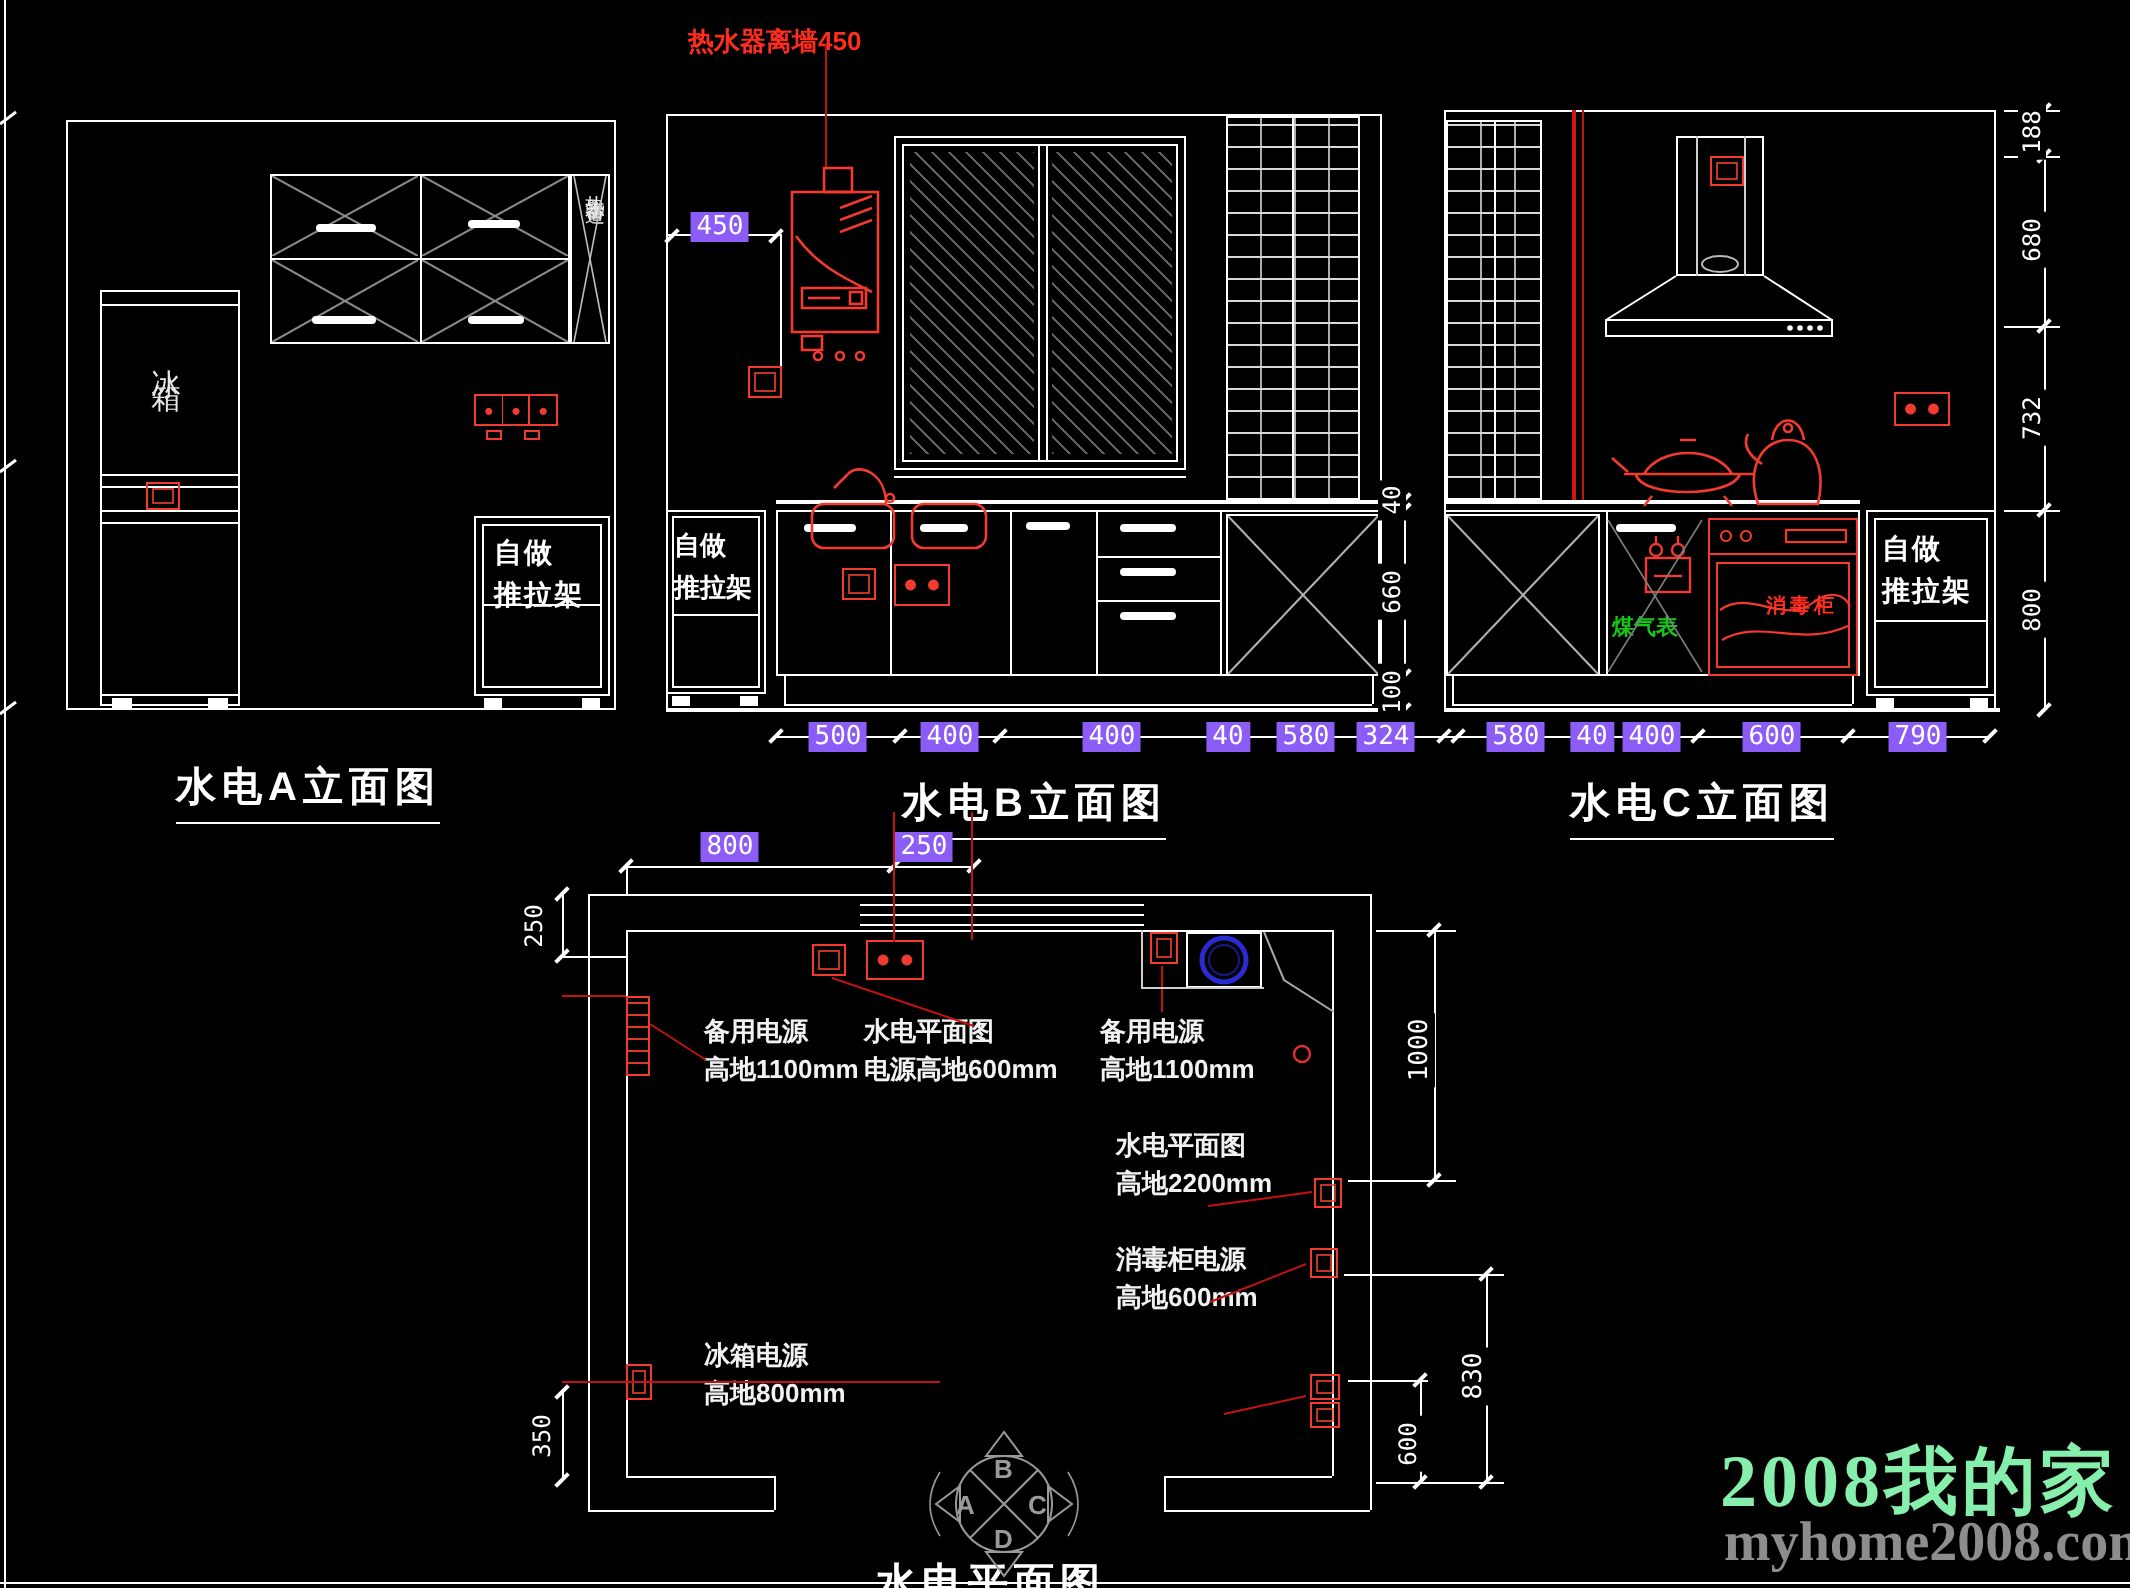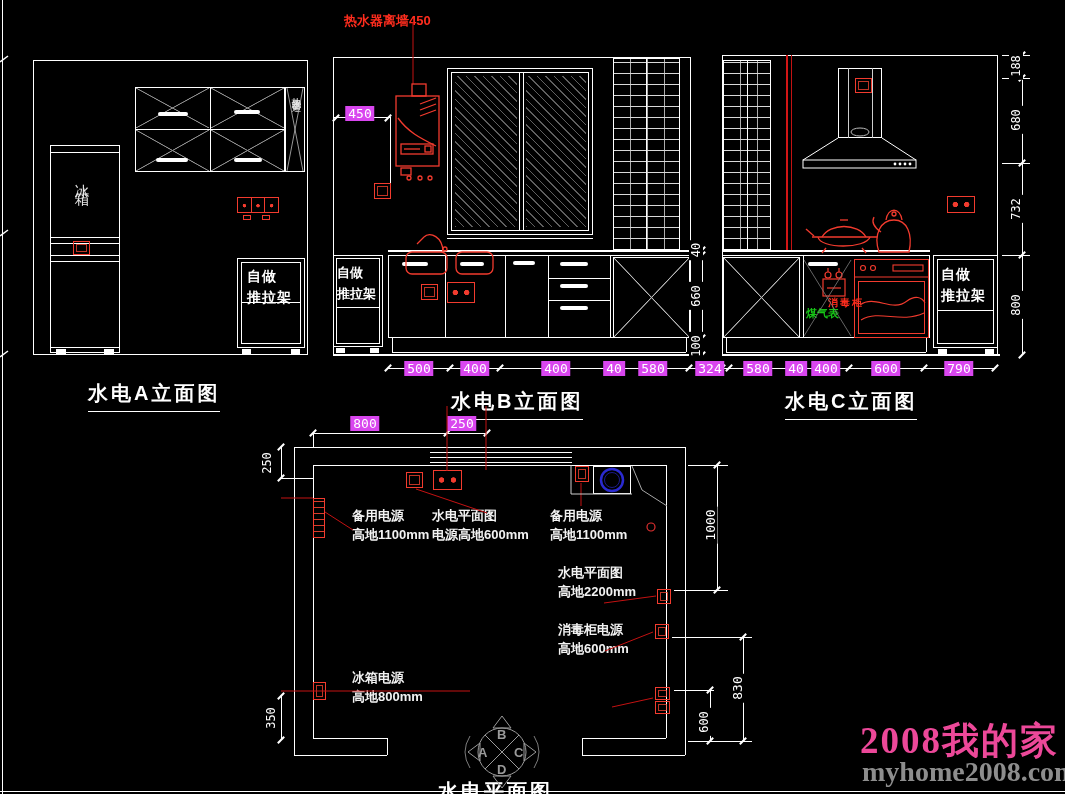--- a/index.html
+++ b/index.html
@@ -31,37 +31,37 @@
   .xcell{position:absolute;box-sizing:border-box;background:
      linear-gradient(to top right,transparent calc(50% - .8px),#8f8f8f calc(50% - .2px),#8f8f8f calc(50% + .2px),transparent calc(50% + .8px)),
      linear-gradient(to bottom right,transparent calc(50% - .8px),#8f8f8f calc(50% - .2px),#8f8f8f calc(50% + .2px),transparent calc(50% + .8px));}
   .hatch{position:absolute;box-sizing:border-box;
      background:repeating-linear-gradient(45deg,rgba(190,190,190,.5) 0 1px,transparent 1px 6px);}
   .brick{position:absolute;border:1px solid #fff;box-sizing:border-box;background:
      repeating-linear-gradient(0deg,transparent 0 10px,#d8d8d8 10px 11px),
      repeating-linear-gradient(90deg,transparent 0 16px,rgba(216,216,216,.8) 16px 17px);}
   .handle{position:absolute;background:#fff;height:4px;border-radius:2px;}
   .foot{position:absolute;background:#fff;}
-  .dim{position:absolute;color:#fff;background:#d946ef;padding:0 3px;white-space:nowrap;
+  .dim{position:absolute;color:#fff;background:#8b5cf6;padding:0 3px;white-space:nowrap;
        font:13px "DejaVu Sans Mono",monospace;transform:translateX(-50%);}
   .dimv{position:absolute;color:#fff;background:#000;padding:0 3px;white-space:nowrap;
        font:13px "DejaVu Sans Mono",monospace;transform:translate(-50%,-50%) rotate(-90deg);}
   .tk{position:absolute;width:9px;height:2px;background:#fff;
       transform:translate(-50%,-50%) rotate(-45deg);}
   .title{position:absolute;color:#fff;font-weight:bold;font-size:20px;letter-spacing:3px;
       white-space:nowrap;border-bottom:1px solid #fff;padding-bottom:4px;}
   .cab{position:absolute;color:#fff;font-weight:bold;font-size:14px;line-height:21px;
       letter-spacing:1px;white-space:nowrap;}
   .note{position:absolute;color:#f2f2f2;font-weight:bold;font-size:13px;line-height:19px;
       white-space:nowrap;}
   .vtext{position:absolute;color:#e8e8e8;writing-mode:vertical-rl;text-orientation:upright;
       white-space:nowrap;}
   .redtext{position:absolute;color:#ff2d1e;font-weight:bold;font-size:13px;white-space:nowrap;}
   .greentext{position:absolute;color:#17c417;font-weight:bold;font-size:11px;white-space:nowrap;}
-  .wm1{position:absolute;color:#ec4899;font-family:"Liberation Serif",serif;font-weight:bold;
+  .wm1{position:absolute;color:#86efac;font-family:"Liberation Serif",serif;font-weight:bold;
       font-size:37px;letter-spacing:2px;white-space:nowrap;}
   .wm2{position:absolute;color:#8d8d8d;font-family:"Liberation Serif",serif;font-weight:bold;
       font-size:28px;white-space:nowrap;}
   svg{position:absolute;left:0;top:0;}
 </style>
 </head>
 <body>
 
 <div id="root">
 
@@ -204,21 +204,21 @@
     <div class="lh" style="left:722px;top:255px;width:208px"></div>
 
     <div class="box" style="left:722px;top:255px;width:208px;height:83px"></div>
     <div class="xbox" style="left:723px;top:257px;width:77px;height:81px"></div>
     <div class="lv" style="left:803px;top:255px;height:83px"></div>
     <div class="handle" style="left:808px;top:262px;width:30px"></div>
     <div class="greentext" style="left:806px;top:306px">煤气表</div>
 
     <div class="rbox" style="left:854px;top:259px;width:75px;height:79px"></div>
     <div class="rbox" style="left:858px;top:281px;width:67px;height:53px"></div>
-    <div class="redtext" style="left:828px;top:296px;font-size:10px;letter-spacing:2px">消毒柜</div>
+    <div class="redtext" style="left:883px;top:296px;font-size:10px;letter-spacing:2px">消毒柜</div>
 
     <div class="box" style="left:933px;top:255px;width:65px;height:93px"></div>
     <div class="box" style="left:937px;top:259px;width:57px;height:85px"></div>
     <div class="lh" style="left:937px;top:310px;width:57px"></div>
     <div class="cab" style="left:941px;top:264px">
       <span style="display:block">自做</span>
       <span style="display:block">推拉架</span>
     </div>
     <div class="foot" style="left:938px;top:349px;width:9px;height:5px"></div>
     <div class="foot" style="left:985px;top:349px;width:9px;height:5px"></div>
@@ -258,21 +258,21 @@
     <div class="tk" style="left:794px;top:368px"></div>
     <div class="tk" style="left:799px;top:368px"></div>
     <div class="tk" style="left:849px;top:368px"></div>
     <div class="tk" style="left:924px;top:368px"></div>
     <div class="tk" style="left:995px;top:368px"></div>
     <div class="dim" style="left:419px;top:361px">500</div>
     <div class="dim" style="left:475px;top:361px">400</div>
     <div class="dim" style="left:556px;top:361px">400</div>
     <div class="dim" style="left:614px;top:361px">40</div>
     <div class="dim" style="left:653px;top:361px">580</div>
-    <div class="dim" style="left:710px;top:361px">324</div>
+    <div class="dim" style="left:693px;top:361px">324</div>
     <div class="dim" style="left:758px;top:361px">580</div>
     <div class="dim" style="left:796px;top:361px">40</div>
     <div class="dim" style="left:826px;top:361px">400</div>
     <div class="dim" style="left:886px;top:361px">600</div>
     <div class="dim" style="left:959px;top:361px">790</div>
   </div>
 
   <div>
 
     <div class="lh" style="left:294px;top:447px;width:391px"></div>

